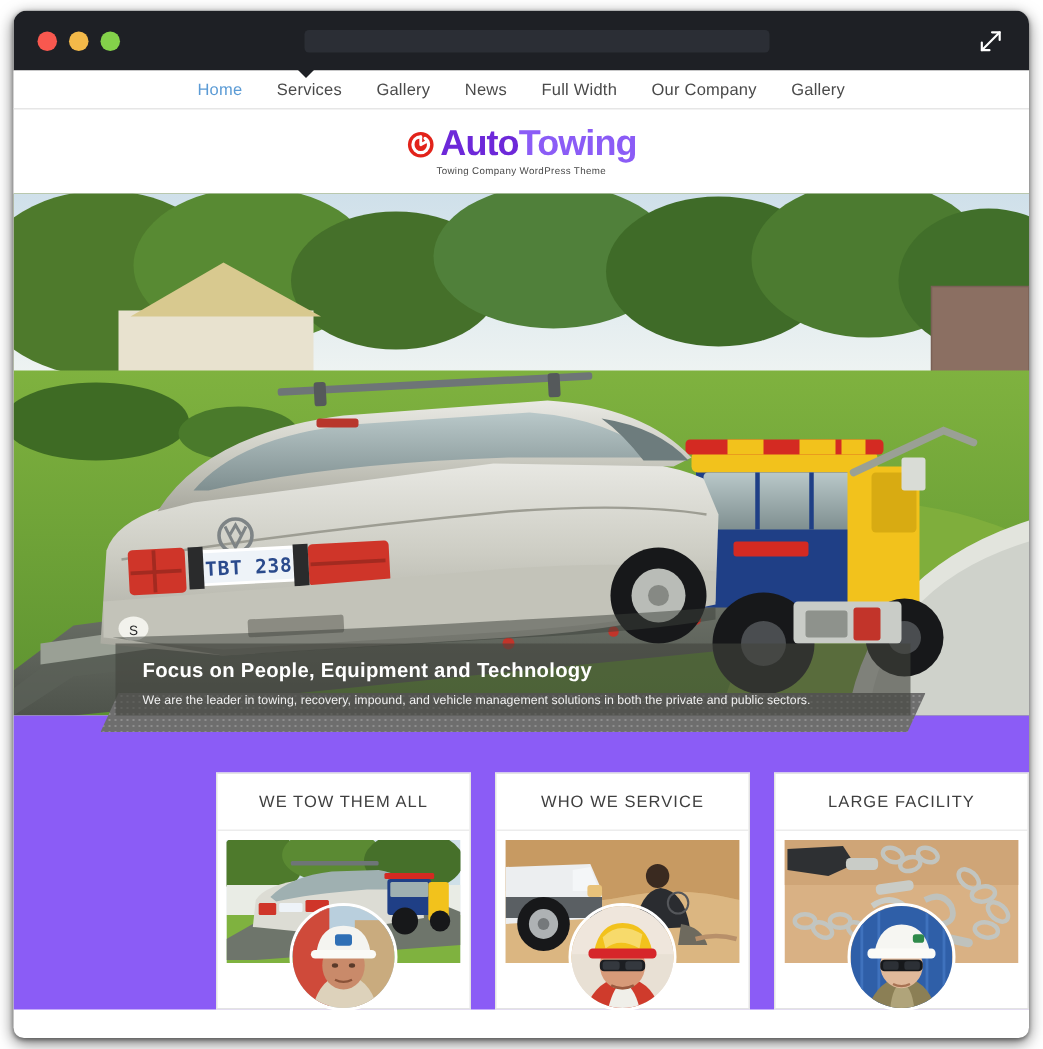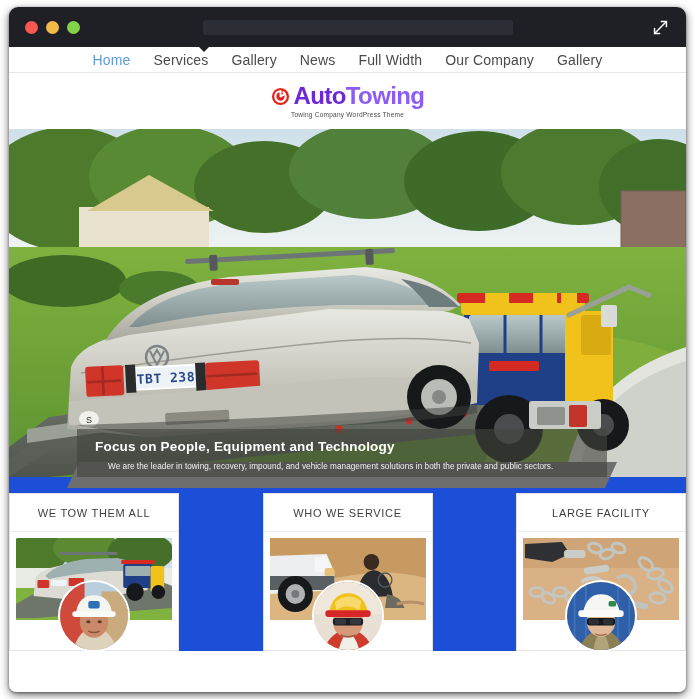--- a/index.html
+++ b/index.html
@@ -73,21 +73,21 @@
     position: relative;
     height: 26px;
     background: #ffffff;
     border-bottom: 1px solid #e6e6e6;
     display: flex;
     align-items: center;
     justify-content: center;
     gap: 23px;
   }
   .navbar a {
-    font-size: 14px;
+    font-size: 11px;
     color: #4a4a4a;
     text-decoration: none;
     letter-spacing: 0.15px;
     white-space: nowrap;
   }
   .navbar a.active { color: #5b9bd5; }
 
   .nav-caret {
     position: absolute;
     left: 189px;
@@ -152,21 +152,20 @@
     font-size: 13.5px;
     font-weight: bold;
     letter-spacing: 0.2px;
     margin-bottom: 7px;
   }
   .caption p {
     color: #f0f0f0;
     font-size: 8.2px;
     line-height: 1.35;
     letter-spacing: 0.05px;
-    margin-left: 13px;
   }
 
   
   .ribbon {
     position: absolute;
     left: 58px;
     top: 455px;
     width: 550px;
     height: 26px;
     background: #6e6e6e;
@@ -176,24 +175,24 @@
   .ribbon-dots {
     position: absolute;
     inset: 0;
     background-image: radial-gradient(rgba(255,255,255,0.22) 0.6px, transparent 0.7px);
     background-size: 4px 4px;
   }
 
   
   .cards {
     position: relative;
-    background: #1d4ed8;
-    padding: 16px 0 0 0;
-    display: flex;
-    justify-content: space-between;
+    background: #8b5cf6;
+    padding: 38px 0 0 0;
+    display: flex;
+    justify-content: flex-end;
     gap: 16px;
   }
   .card {
     width: 170px;
     border: 1px solid #e3e3e3;
     background: #ffffff;
     display: flex;
     flex-direction: column;
   }
   .card-head {

